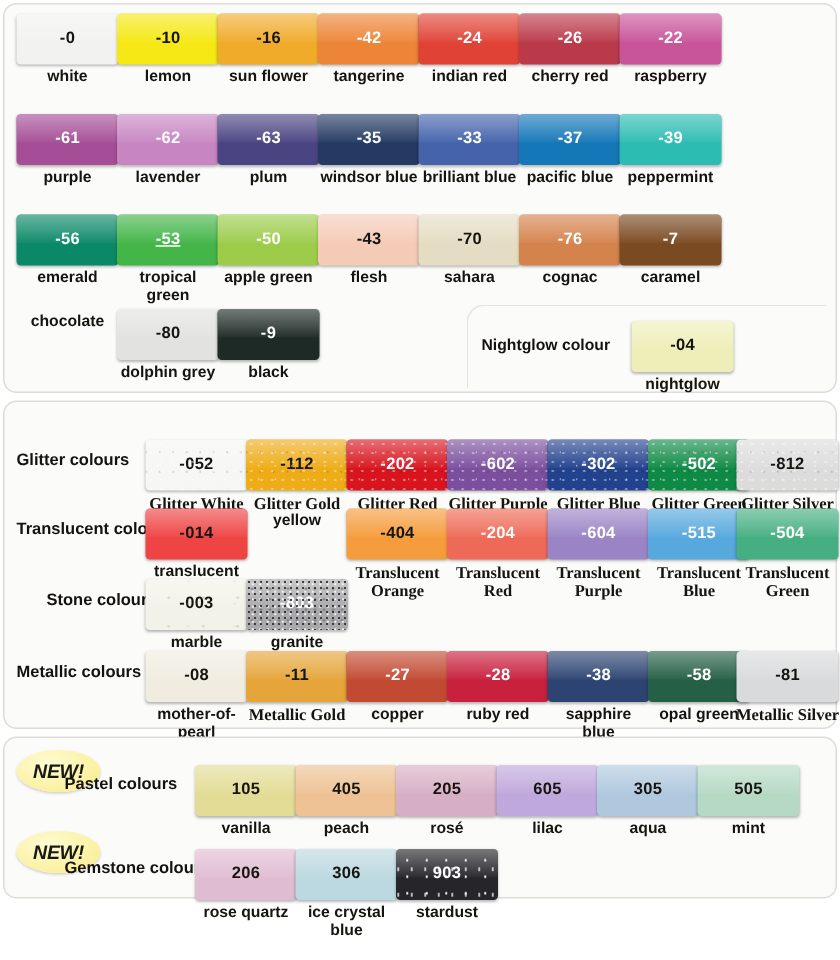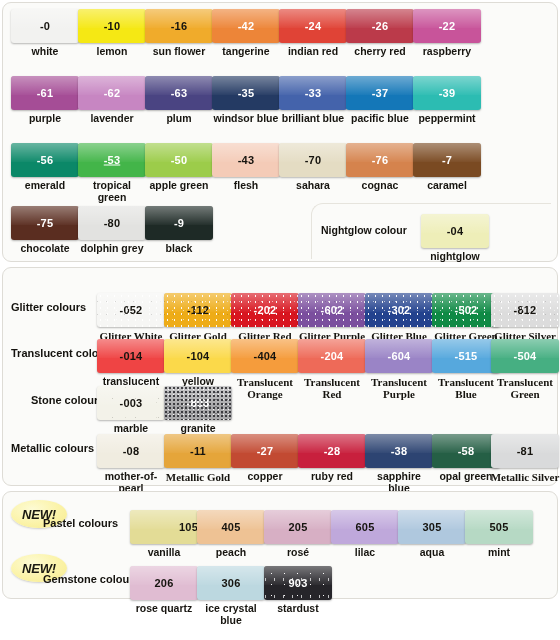--- a/index.html
+++ b/index.html
@@ -311,24 +311,20 @@
           <div class="cap">cognac</div>
         </div>
         <div class="cell" style="left: 410px; top: 140px;">
           <div class="chip" style="background: rgb(122, 74, 34);">
             <div class="gloss"></div>
             <div class="code" style="color: rgb(255, 255, 255);">-7</div>
           </div>
           <div class="cap">caramel</div>
         </div>
         <div class="cell" style="left: 8px; top: 203px;">
-          <div class="chip" style="background: rgb(90, 45, 32);">
-            <div class="gloss"></div>
-            <div class="code" style="color: rgb(255, 255, 255);">-75</div>
-          </div>
           <div class="cap">chocolate</div>
         </div>
         <div class="cell" style="left: 75px; top: 203px;">
           <div class="chip" style="background: rgb(226, 226, 224);">
             <div class="gloss"></div>
             <div class="code" style="color: rgb(22, 20, 15);">-80</div>
           </div>
           <div class="cap">dolphin grey</div>
         </div>
         <div class="cell" style="left: 142px; top: 203px;">
@@ -407,24 +403,20 @@
         </div>
         <div class="rowlabel" style="top: 79px;">Translucent colours</div>
         <div class="cell" style="left: 94px; top: 71px;">
           <div class="chip" style="background: #ef4444;">
             <div class="gloss"></div>
             <div class="code" style="color: rgb(22, 20, 15);">-014</div>
           </div>
           <div class="cap">translucent</div>
         </div>
         <div class="cell" style="left: 161px; top: 71px;">
-          <div class="chip" style="background: rgb(251, 217, 74);">
-            <div class="gloss"></div>
-            <div class="code" style="color: rgb(22, 20, 15);">-104</div>
-          </div>
           <div class="cap">yellow</div>
         </div>
         <div class="cell" style="left: 228px; top: 71px;">
           <div class="chip" style="background: rgb(245, 156, 60);">
             <div class="gloss"></div>
             <div class="code" style="color: rgb(22, 20, 15);">-404</div>
           </div>
           <div class="cap serif wide">Translucent Orange</div>
         </div>
         <div class="cell" style="left: 295px; top: 71px;">
@@ -525,21 +517,21 @@
 
   <div class="panel" id="panel-new">
     <div id="new-grid">
         <div class="newbadge" style="left: 8px; top: 8px;">
           <span>NEW!</span>
         </div>
         <div class="newlabel" style="left: 40px; top: 25px;">Pastel colours</div>
         <div class="cell" style="left: 127px; top: 18px;">
           <div class="chip" style="background: rgb(227, 220, 150);">
             <div class="gloss"></div>
-            <div class="code" style="color: rgb(22, 20, 15); text-align: right;">105</div>
+            <div class="code" style="color: rgb(22, 20, 15);">105</div>
           </div>
           <div class="cap">vanilla</div>
         </div>
         <div class="cell" style="left: 194px; top: 18px;">
           <div class="chip" style="background: rgb(238, 194, 148);">
             <div class="gloss"></div>
             <div class="code" style="color: rgb(22, 20, 15);">405</div>
           </div>
           <div class="cap">peach</div>
         </div>

